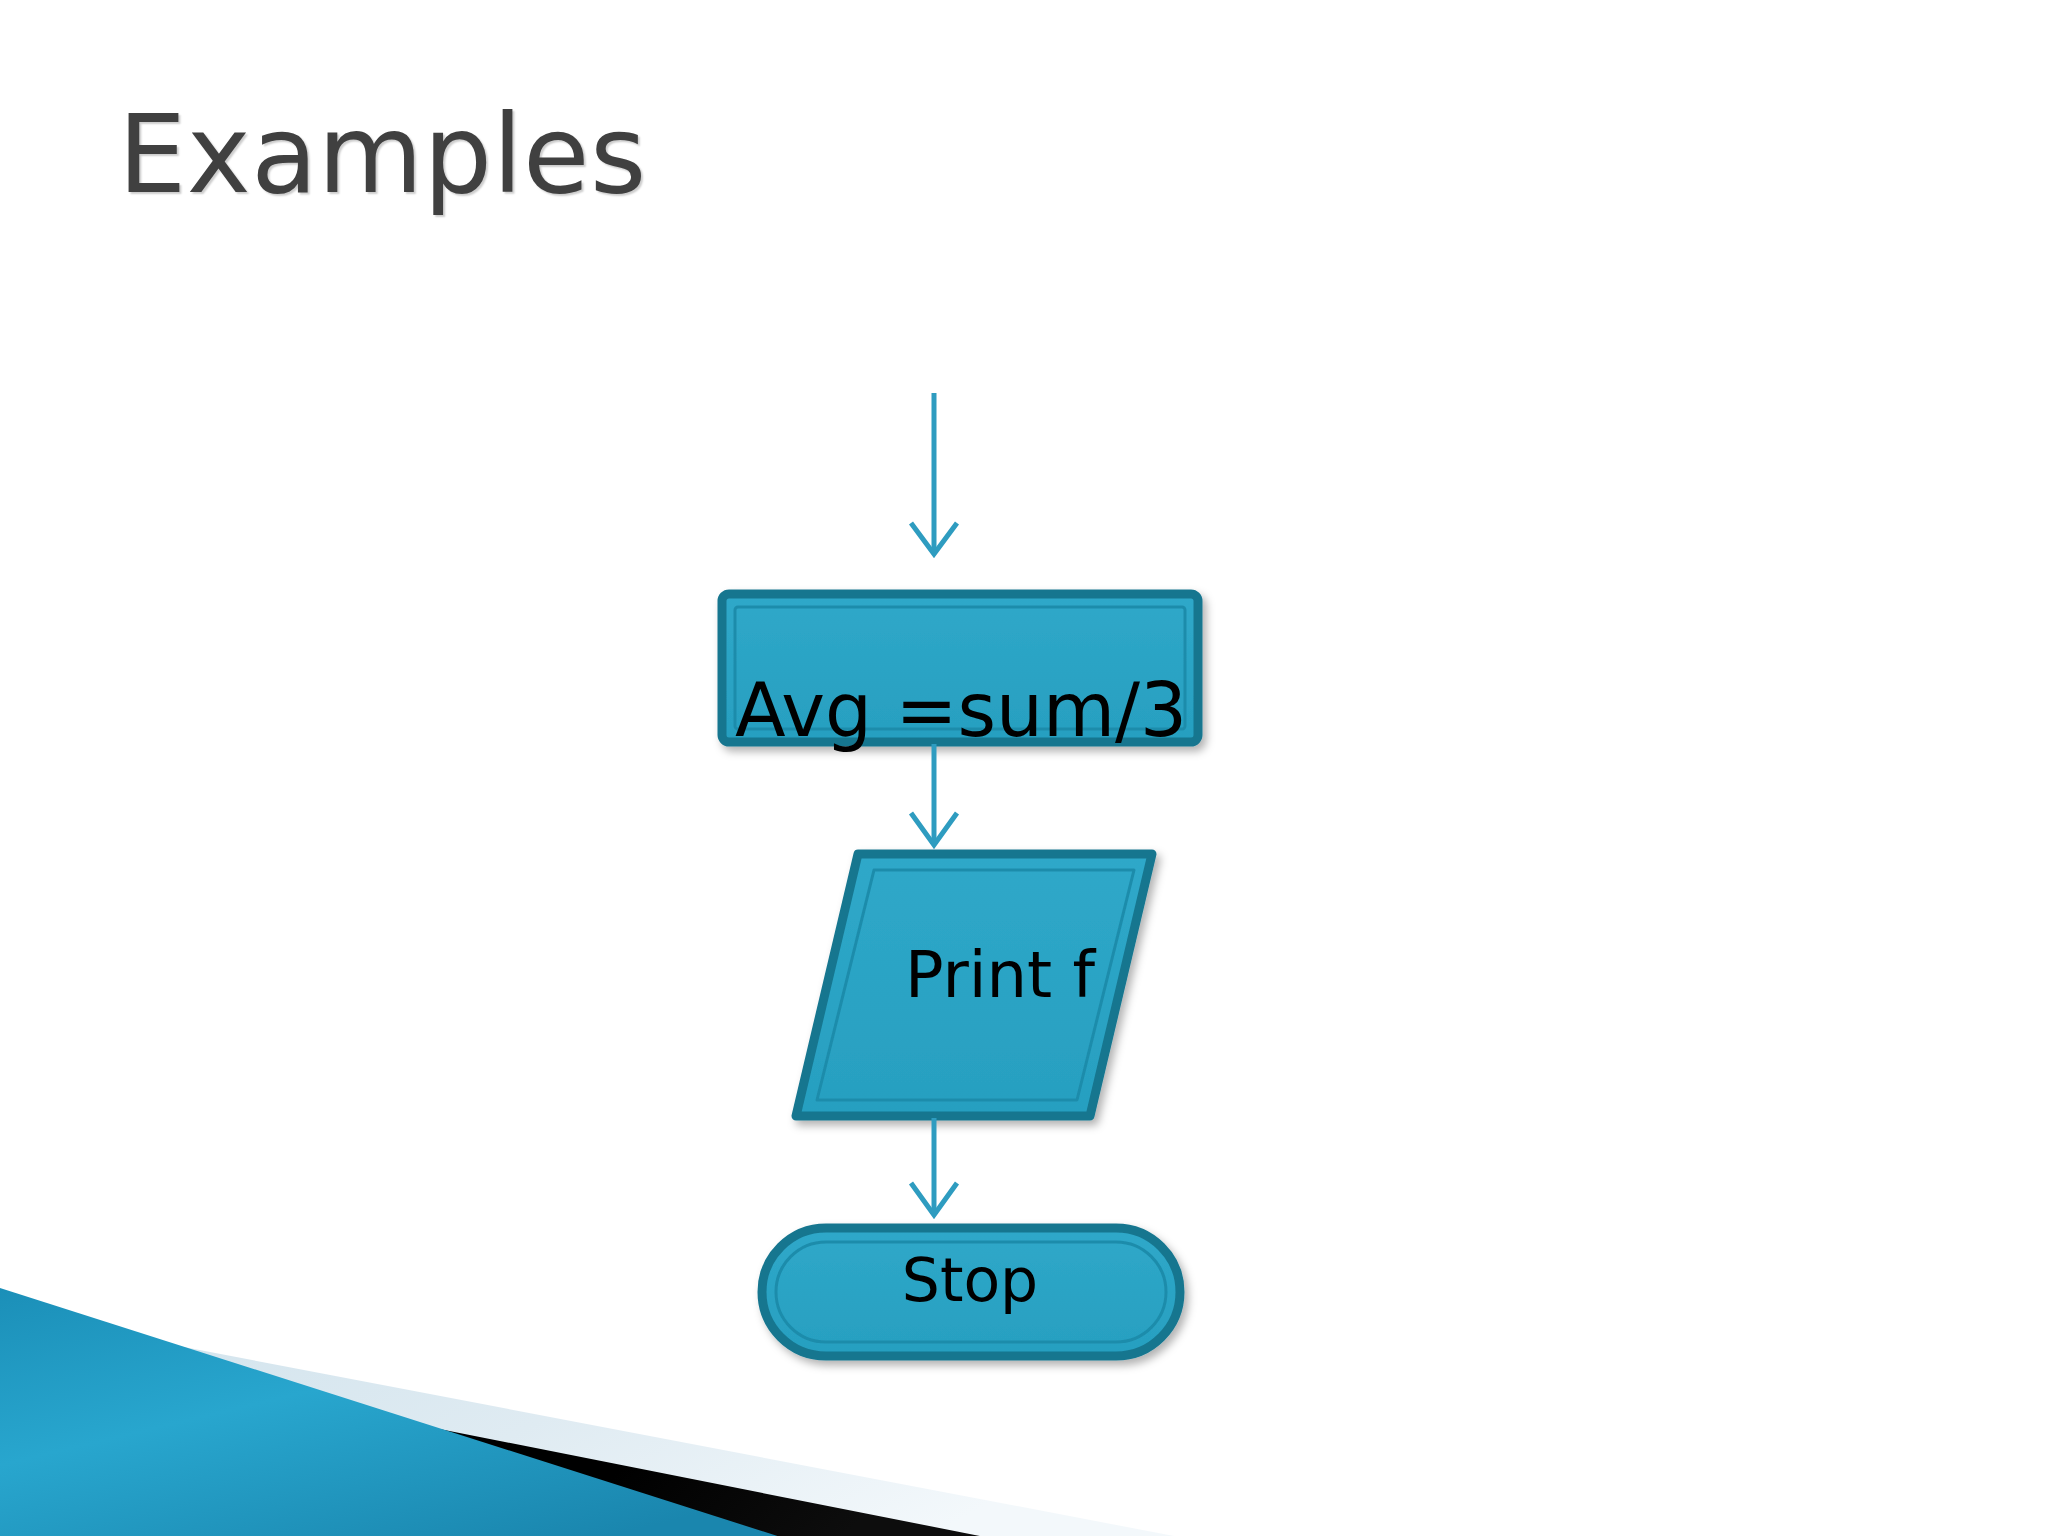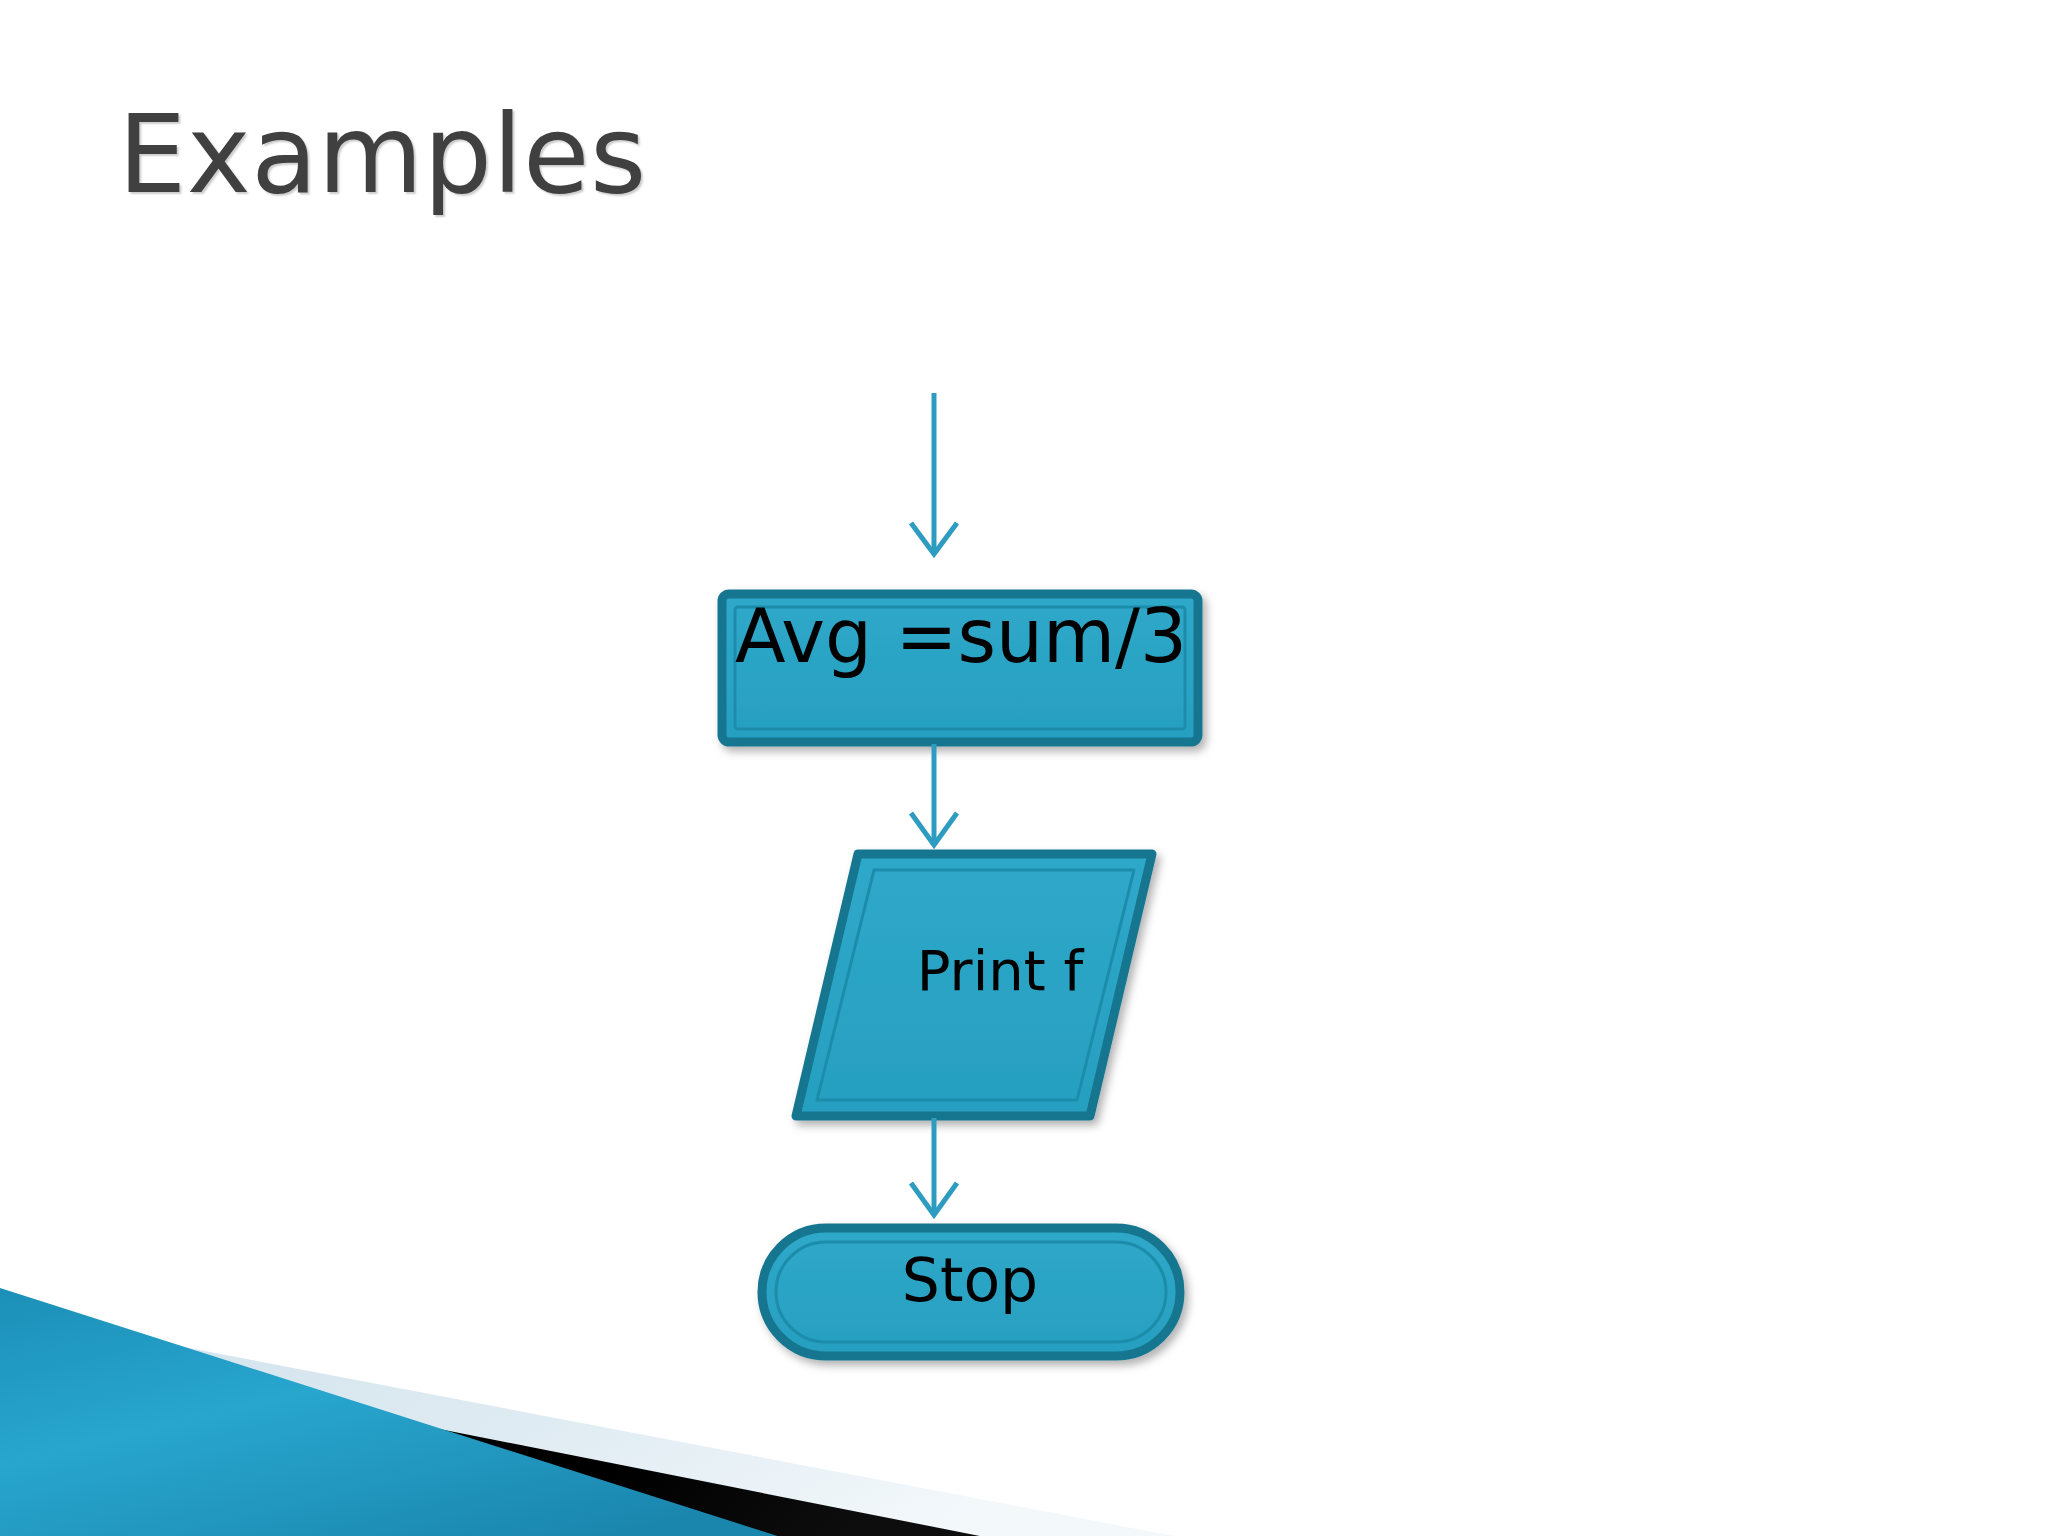--- a/index.html
+++ b/index.html
@@ -47,29 +47,29 @@
     position: absolute;
     color: #000000;
     font-family: "DejaVu Sans", sans-serif;
     font-weight: 400;
     text-align: center;
     white-space: nowrap;
     line-height: 1;
   }
   #label-process {
     left: 722px;
-    top: 599px;
+    top: 673px;
     width: 478px;
     font-size: 74px;
   }
   #label-output {
     left: 800px;
     top: 943px;
     width: 400px;
-    font-size: 56px;
+    font-size: 64px;
   }
   #label-terminator {
     left: 760px;
     top: 1250px;
     width: 420px;
     font-size: 60px;
   }
 
   
   #corner-decor {

